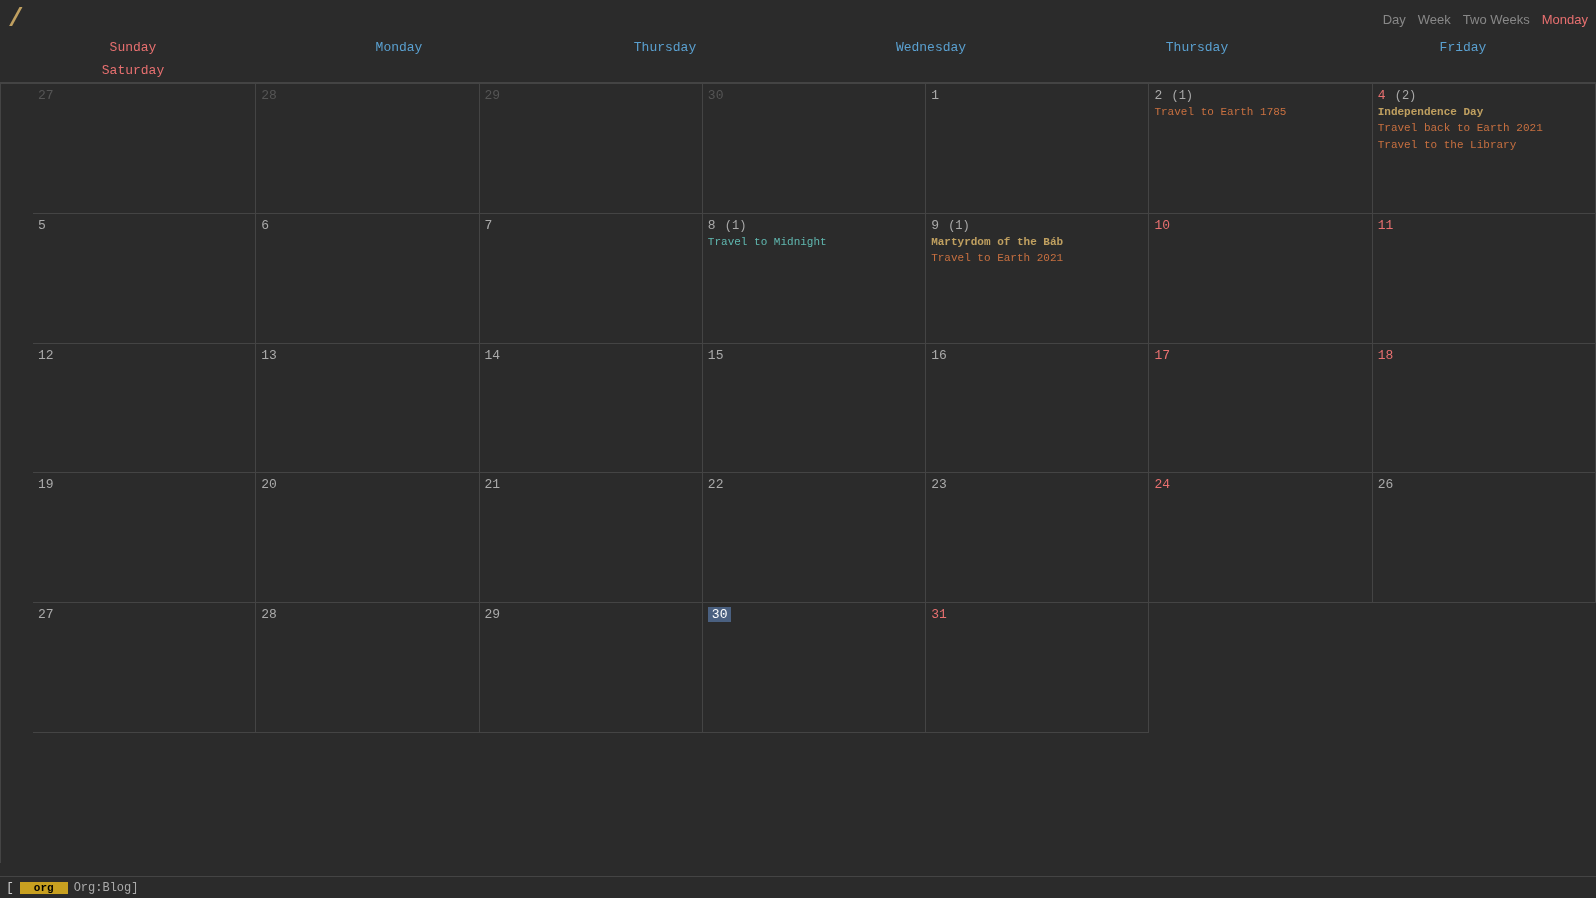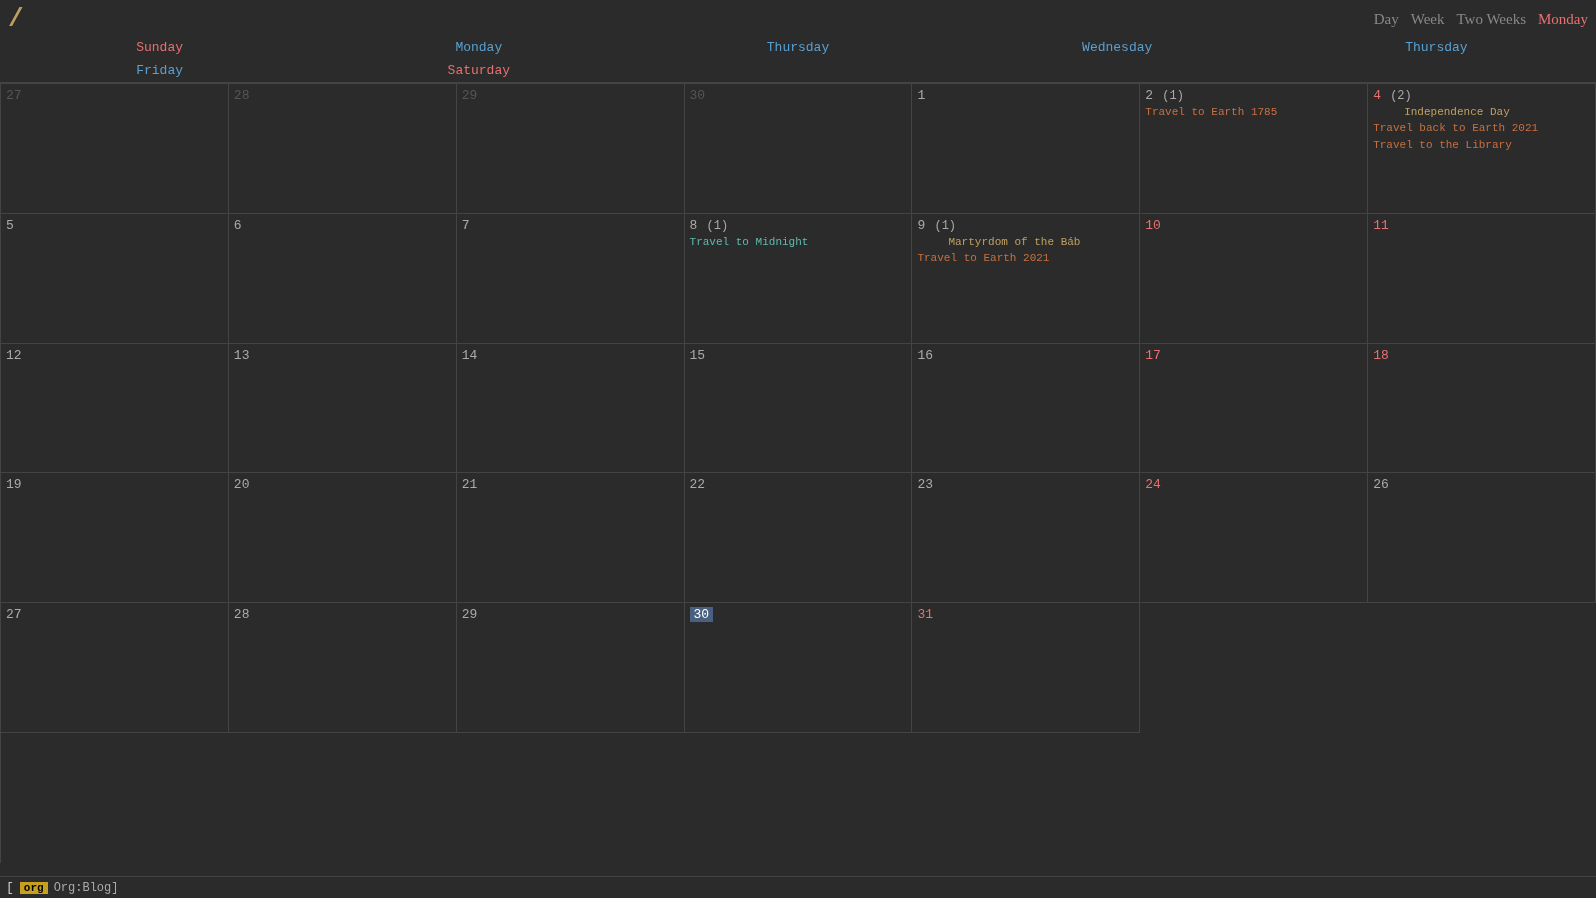--- a/index.html
+++ b/index.html
@@ -45,45 +45,46 @@
       display: flex;
       gap: 12px;
       align-items: center;
       font-size: 13px;
     }
     .view-btn {
       background: none;
       border: none;
       color: #888;
       cursor: pointer;
-      font-size: 15px;
-      font-family: Liberation Serif, serif;
+      font-size: 13px;
+      font-family: Liberation Sans, sans-serif;
     }
     .view-btn.active { color: #e87070; }
 
     #day-headers {
       display: grid;
-      grid-template-columns: repeat(5, 1fr);
+      grid-template-columns: repeat(6, 1fr);
       border-bottom: 1px solid #444;
     }
     .day-header {
       text-align: center;
       padding: 4px 0;
       font-size: 13px;
     }
     .day-header.weekend { color: #e87070; }
     .day-header.weekday { color: #5aa0d0; }
 
     #calendar-grid {
       display: grid;
       grid-template-columns: repeat(7, 1fr);
       grid-template-rows: repeat(6, 1fr);
       height: calc(898px - 90px - 28px);
       border-left: 1px solid #444;
       border-top: 1px solid #444;
+      padding-left: 32px;
     }
     .cal-cell {
       border-right: 1px solid #444;
       border-bottom: 1px solid #444;
       padding: 4px 5px;
       vertical-align: top;
       position: relative;
       background: #2b2b2b;
       min-height: 90px;
     }
@@ -105,40 +106,40 @@
       font-size: 12px;
       margin-left: 2px;
     }
     .event {
       font-size: 11px;
       margin-top: 2px;
       line-height: 1.3;
     }
     .event.orange { color: #c87040; }
     .event.cyan { color: #60b8b0; }
-    .event.holiday { color: #c0a060; font-weight: normal; margin-left: 31px; }
+    .event.holiday { color: #c0a060; font-weight: bold; }
     .event.time-event { color: #e87070; }
 
     #statusbar {
       position: fixed;
       bottom: 0;
       left: 0;
       right: 0;
       background: #2b2b2b;
       border-top: 1px solid #444;
       padding: 3px 6px;
       display: flex;
       align-items: center;
       gap: 6px;
     }
     .status-tag {
       background: #c8a020;
       color: #000;
       font-size: 11px;
-      padding: 0 4px;
+      padding: 0 14px;
       font-weight: bold;
     }
     .status-label {
       color: #aaa;
       font-size: 12px;
     }
   </style>
 </head>
 <body>
 

